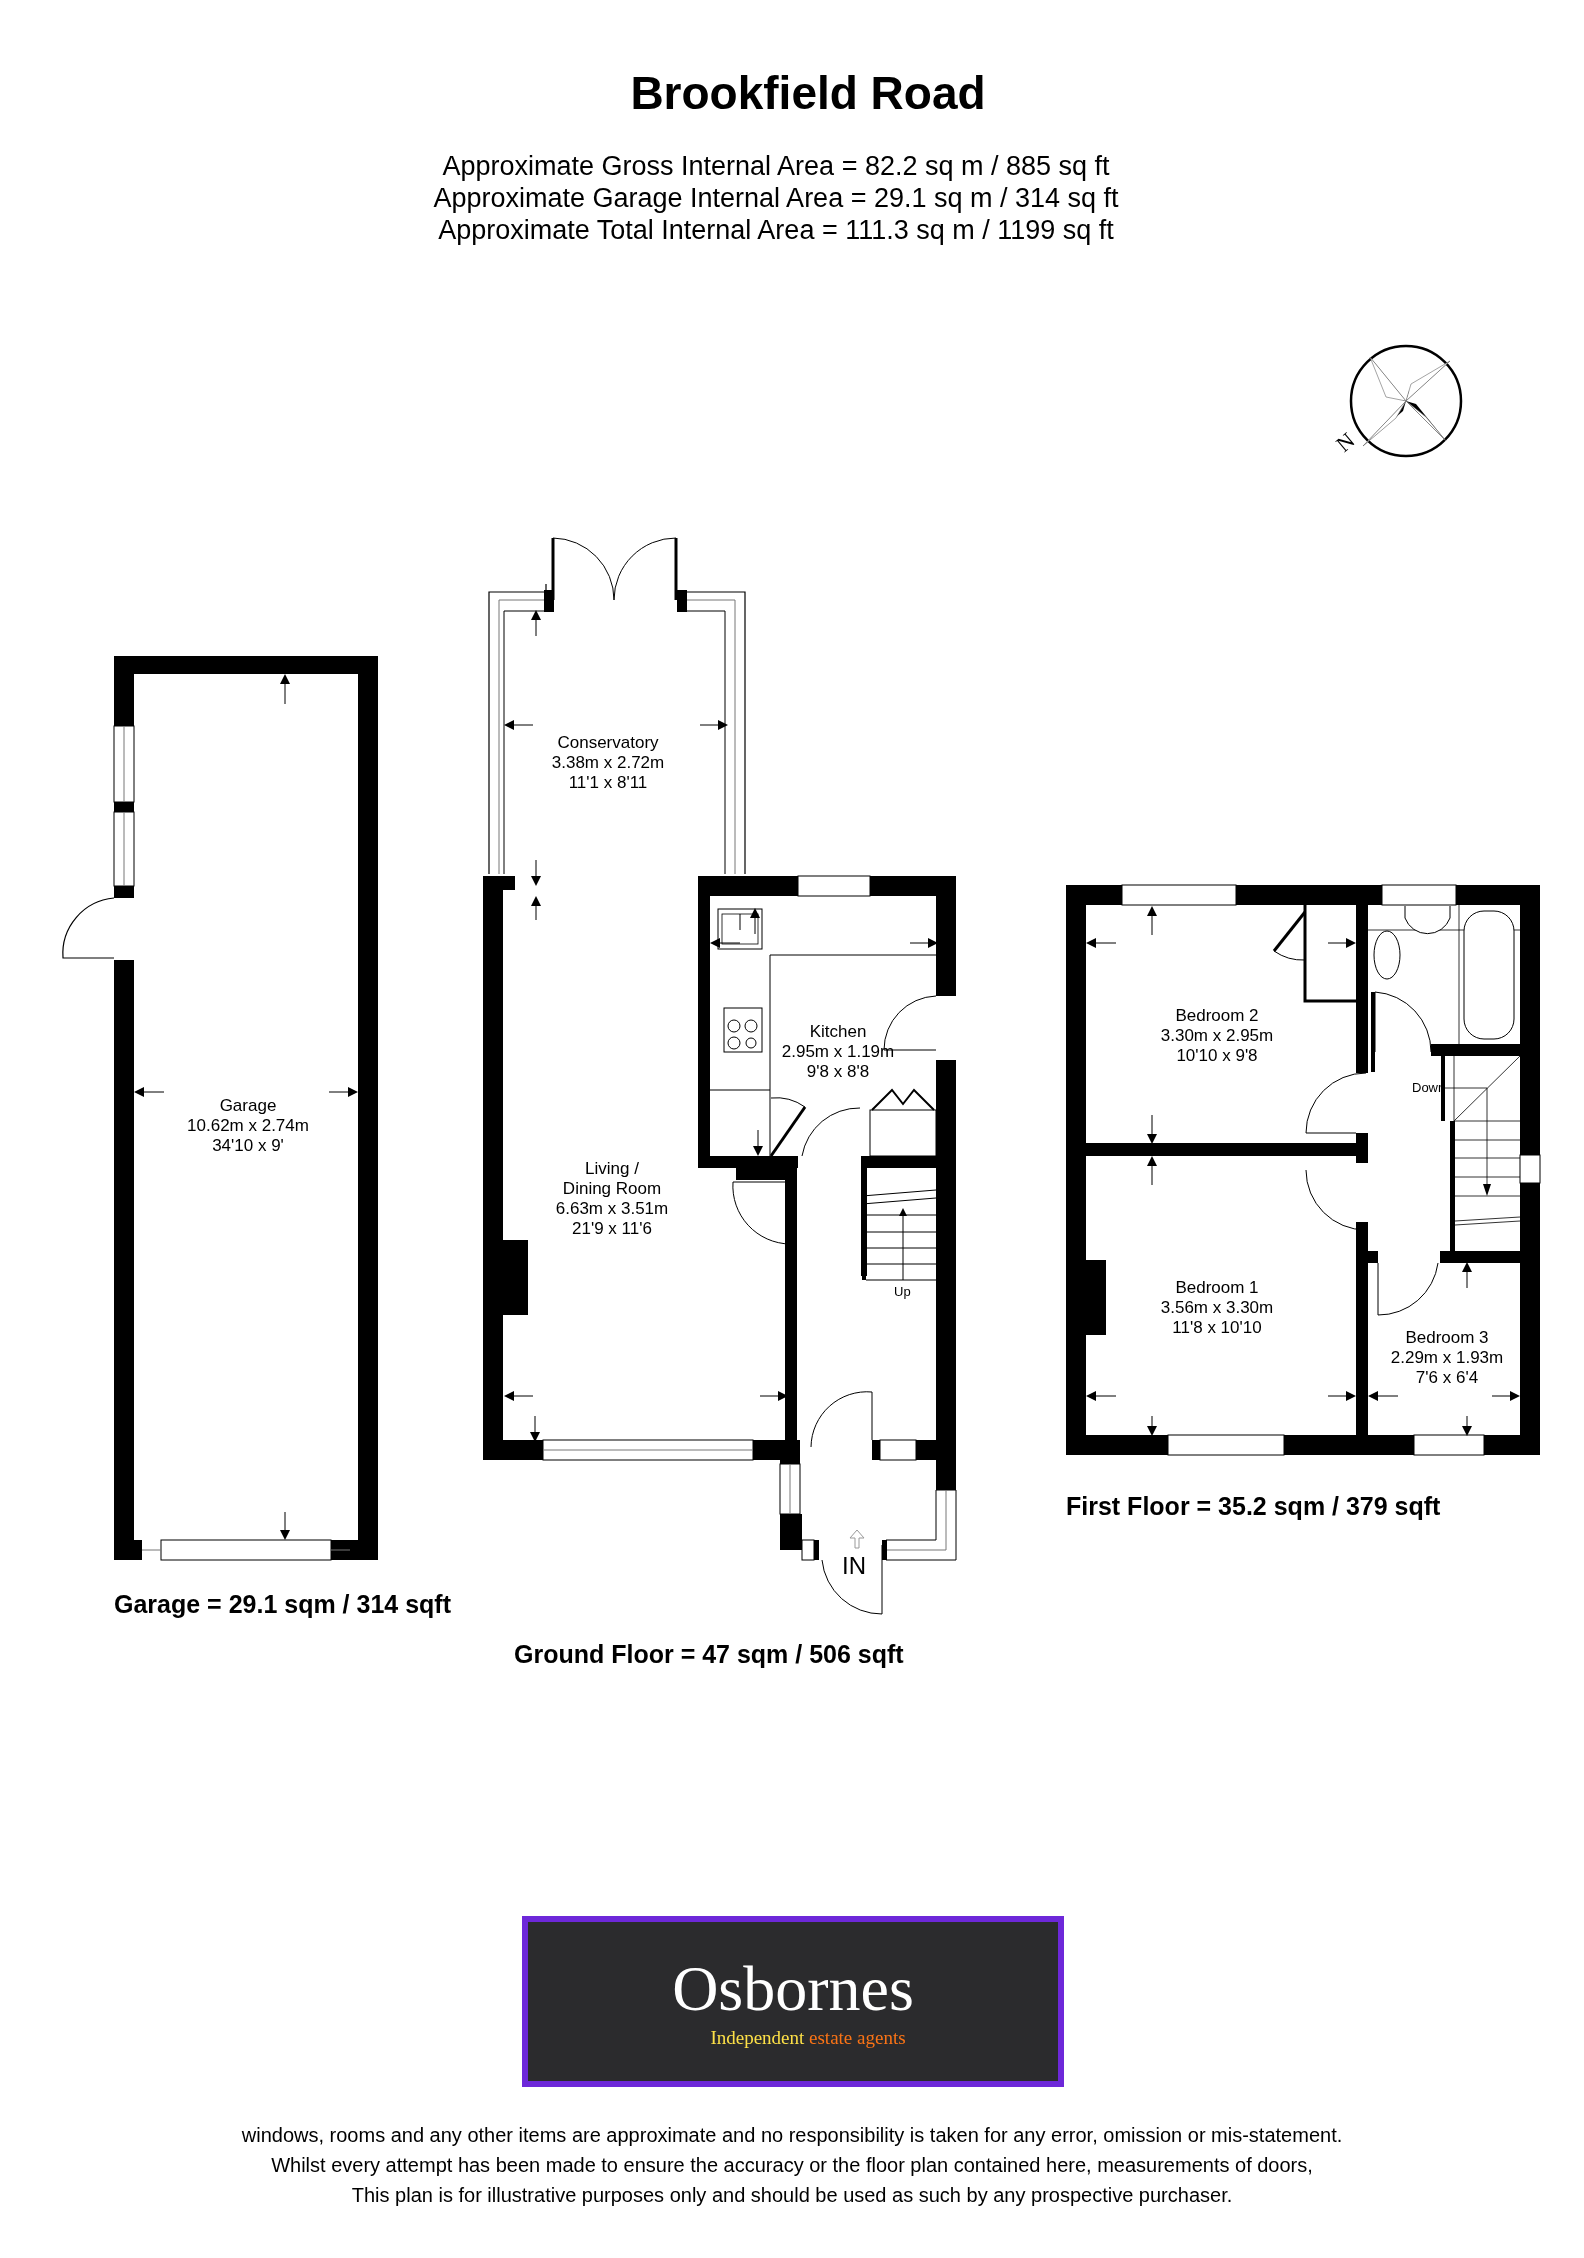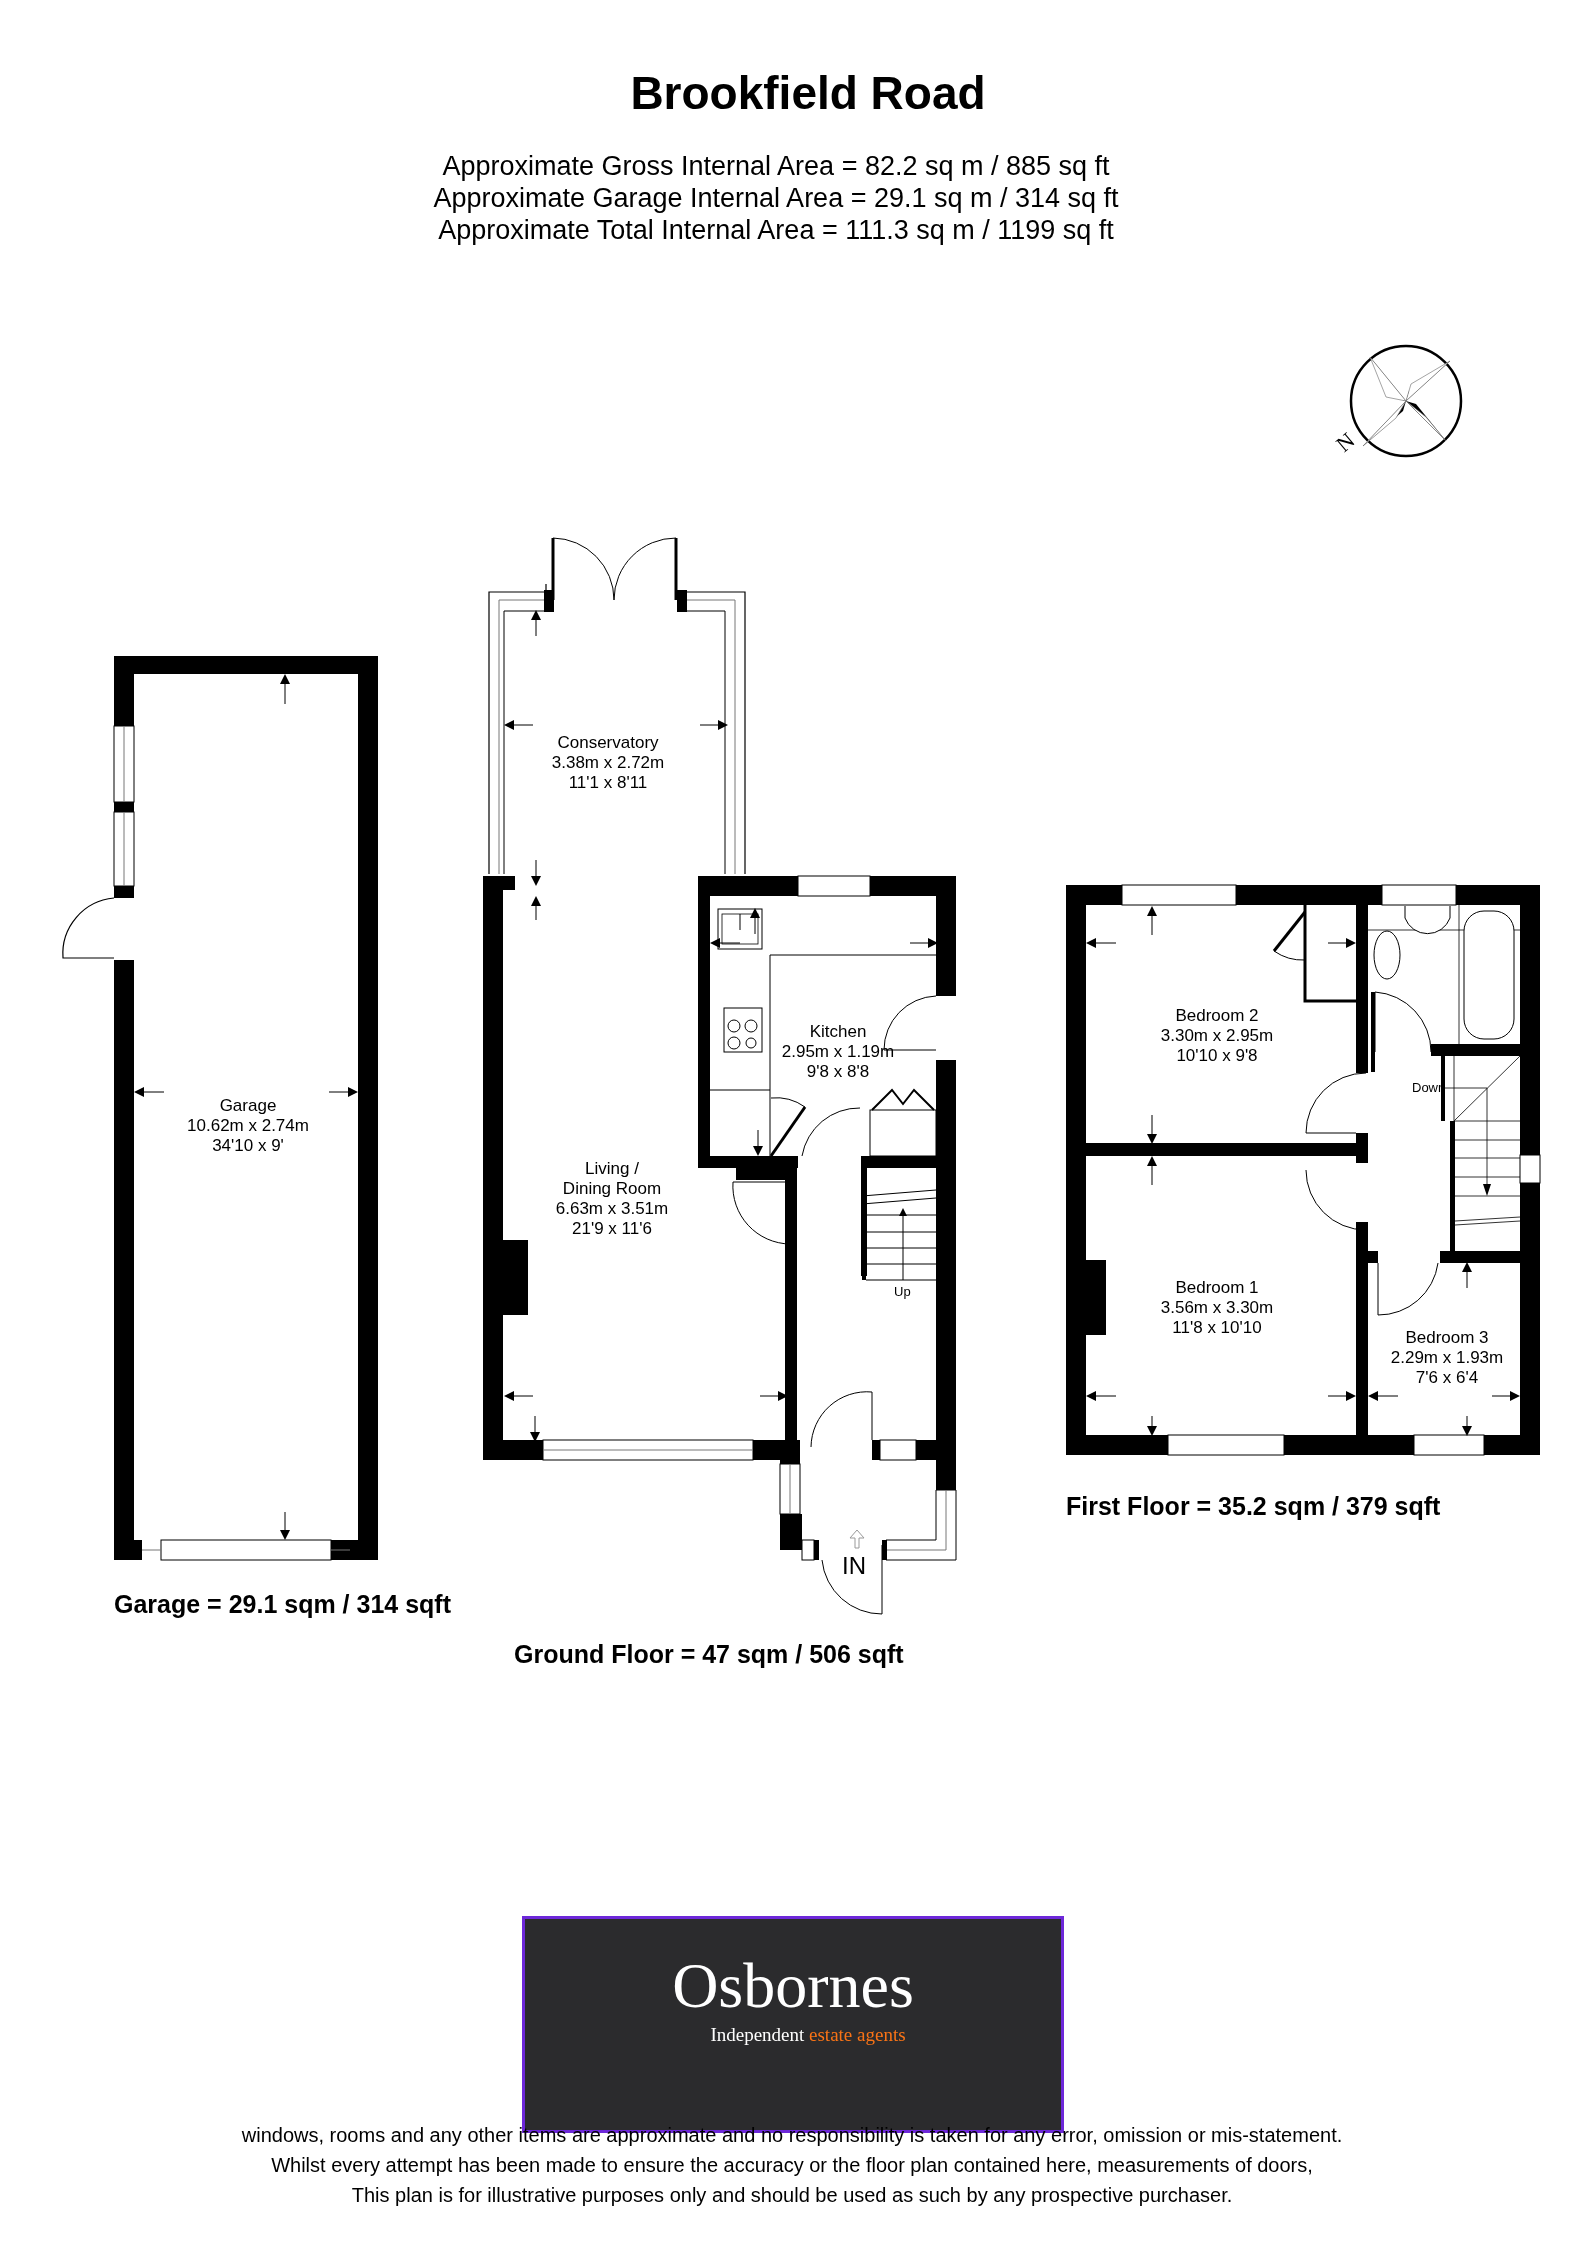--- a/index.html
+++ b/index.html
@@ -4,24 +4,24 @@
 <style>
   html, body { margin:0; padding:0; background:#ffffff; }
   body { width:1584px; height:2258px; position:relative; overflow:hidden; font-family:"Liberation Sans", sans-serif; color:#000; }
   .abs { position:absolute; }
   .title { left:0; width:1584px; top:66px; text-align:center; font-weight:bold; font-size:46px;padding-left:16px; }
   .areas { left:0; width:1552px; top:150px; text-align:center; font-size:27px; line-height:32px; }
   .plan { position:absolute; left:0; top:0; }
   .room-label { position:absolute; text-align:center; font-size:17px; line-height:20px; transform:translateX(-50%); white-space:nowrap; }
   .small-label { position:absolute; font-size:13px; white-space:nowrap; }
   .floor-caption { position:absolute; font-weight:bold; font-size:25px; white-space:nowrap; }
-  .logo { left:522px; top:1916px; width:542px; height:217px; background:#2b2b2d; border:3px solid #6d28d9; box-sizing:border-box; }
+  .logo { left:522px; top:1916px; width:542px; height:171px; background:#2b2b2d; border:6px solid #6d28d9; box-sizing:border-box; }
   .logo-name { position:absolute; left:0; width:100%; top:30px; text-align:center; font-family:"Liberation Serif", "DejaVu Serif", serif; color:#fff; font-size:64px; }
   .logo-tag { position:absolute; left:0; width:100%; top:105px; text-align:center; font-family:"Liberation Serif", "DejaVu Serif", serif; font-size:19px; padding-left:30px; box-sizing:border-box; }
-  .logo-tag .accent { color:#ffffff; }
+  .logo-tag .accent { color:#fde047; }
   .logo-tag .rest { color:#f97316; }
   .disclaimer { left:0; width:1584px; top:2120px; text-align:center; font-size:20px; line-height:30px; }
 </style>
 </head>
 <body>
 
 <div class="abs title">Brookfield Road</div>
 <div class="abs areas">
   <div>Approximate Gross Internal Area = 82.2 sq m / 885 sq ft</div>
   <div>Approximate Garage Internal Area = 29.1 sq m / 314 sq ft</div>

